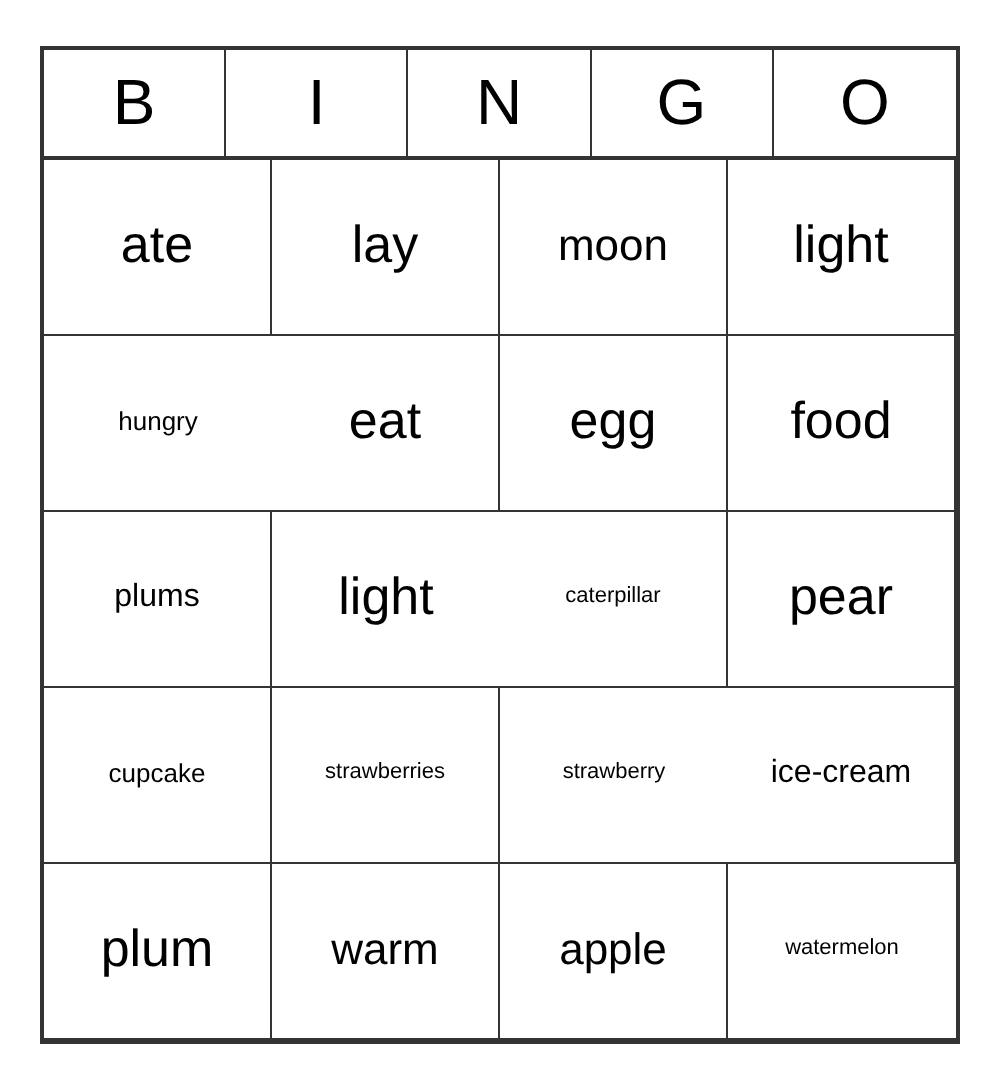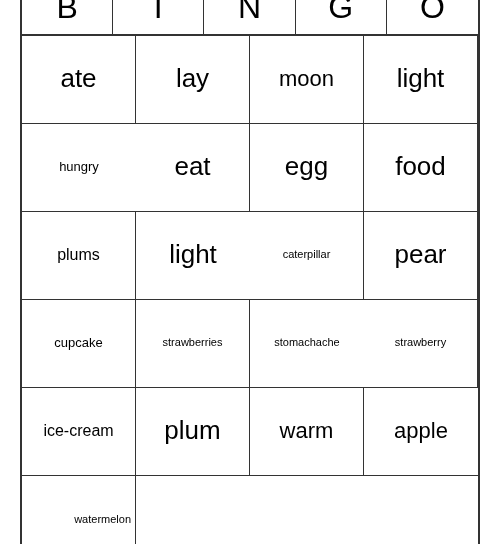--- a/index.html
+++ b/index.html
@@ -131,23 +131,20 @@
       <div class="bingo-cell">
         <span class="size-xl">pear</span>
       </div>
       <div class="bingo-cell">
         <span class="size-sm">cupcake</span>
       </div>
       <div class="bingo-cell">
         <span class="size-xs">strawberries</span>
       </div>
       <div class="bingo-cell">
-        <span class="size-xs">stomachache</span>
-      </div>
-      <div class="bingo-cell">
         <span class="size-xs">strawberry</span>
       </div>
       <div class="bingo-cell">
         <span class="size-md">ice-cream</span>
       </div>
       <div class="bingo-cell">
         <span class="size-xl">plum</span>
       </div>
       <div class="bingo-cell">
         <span class="size-lg">warm</span>

